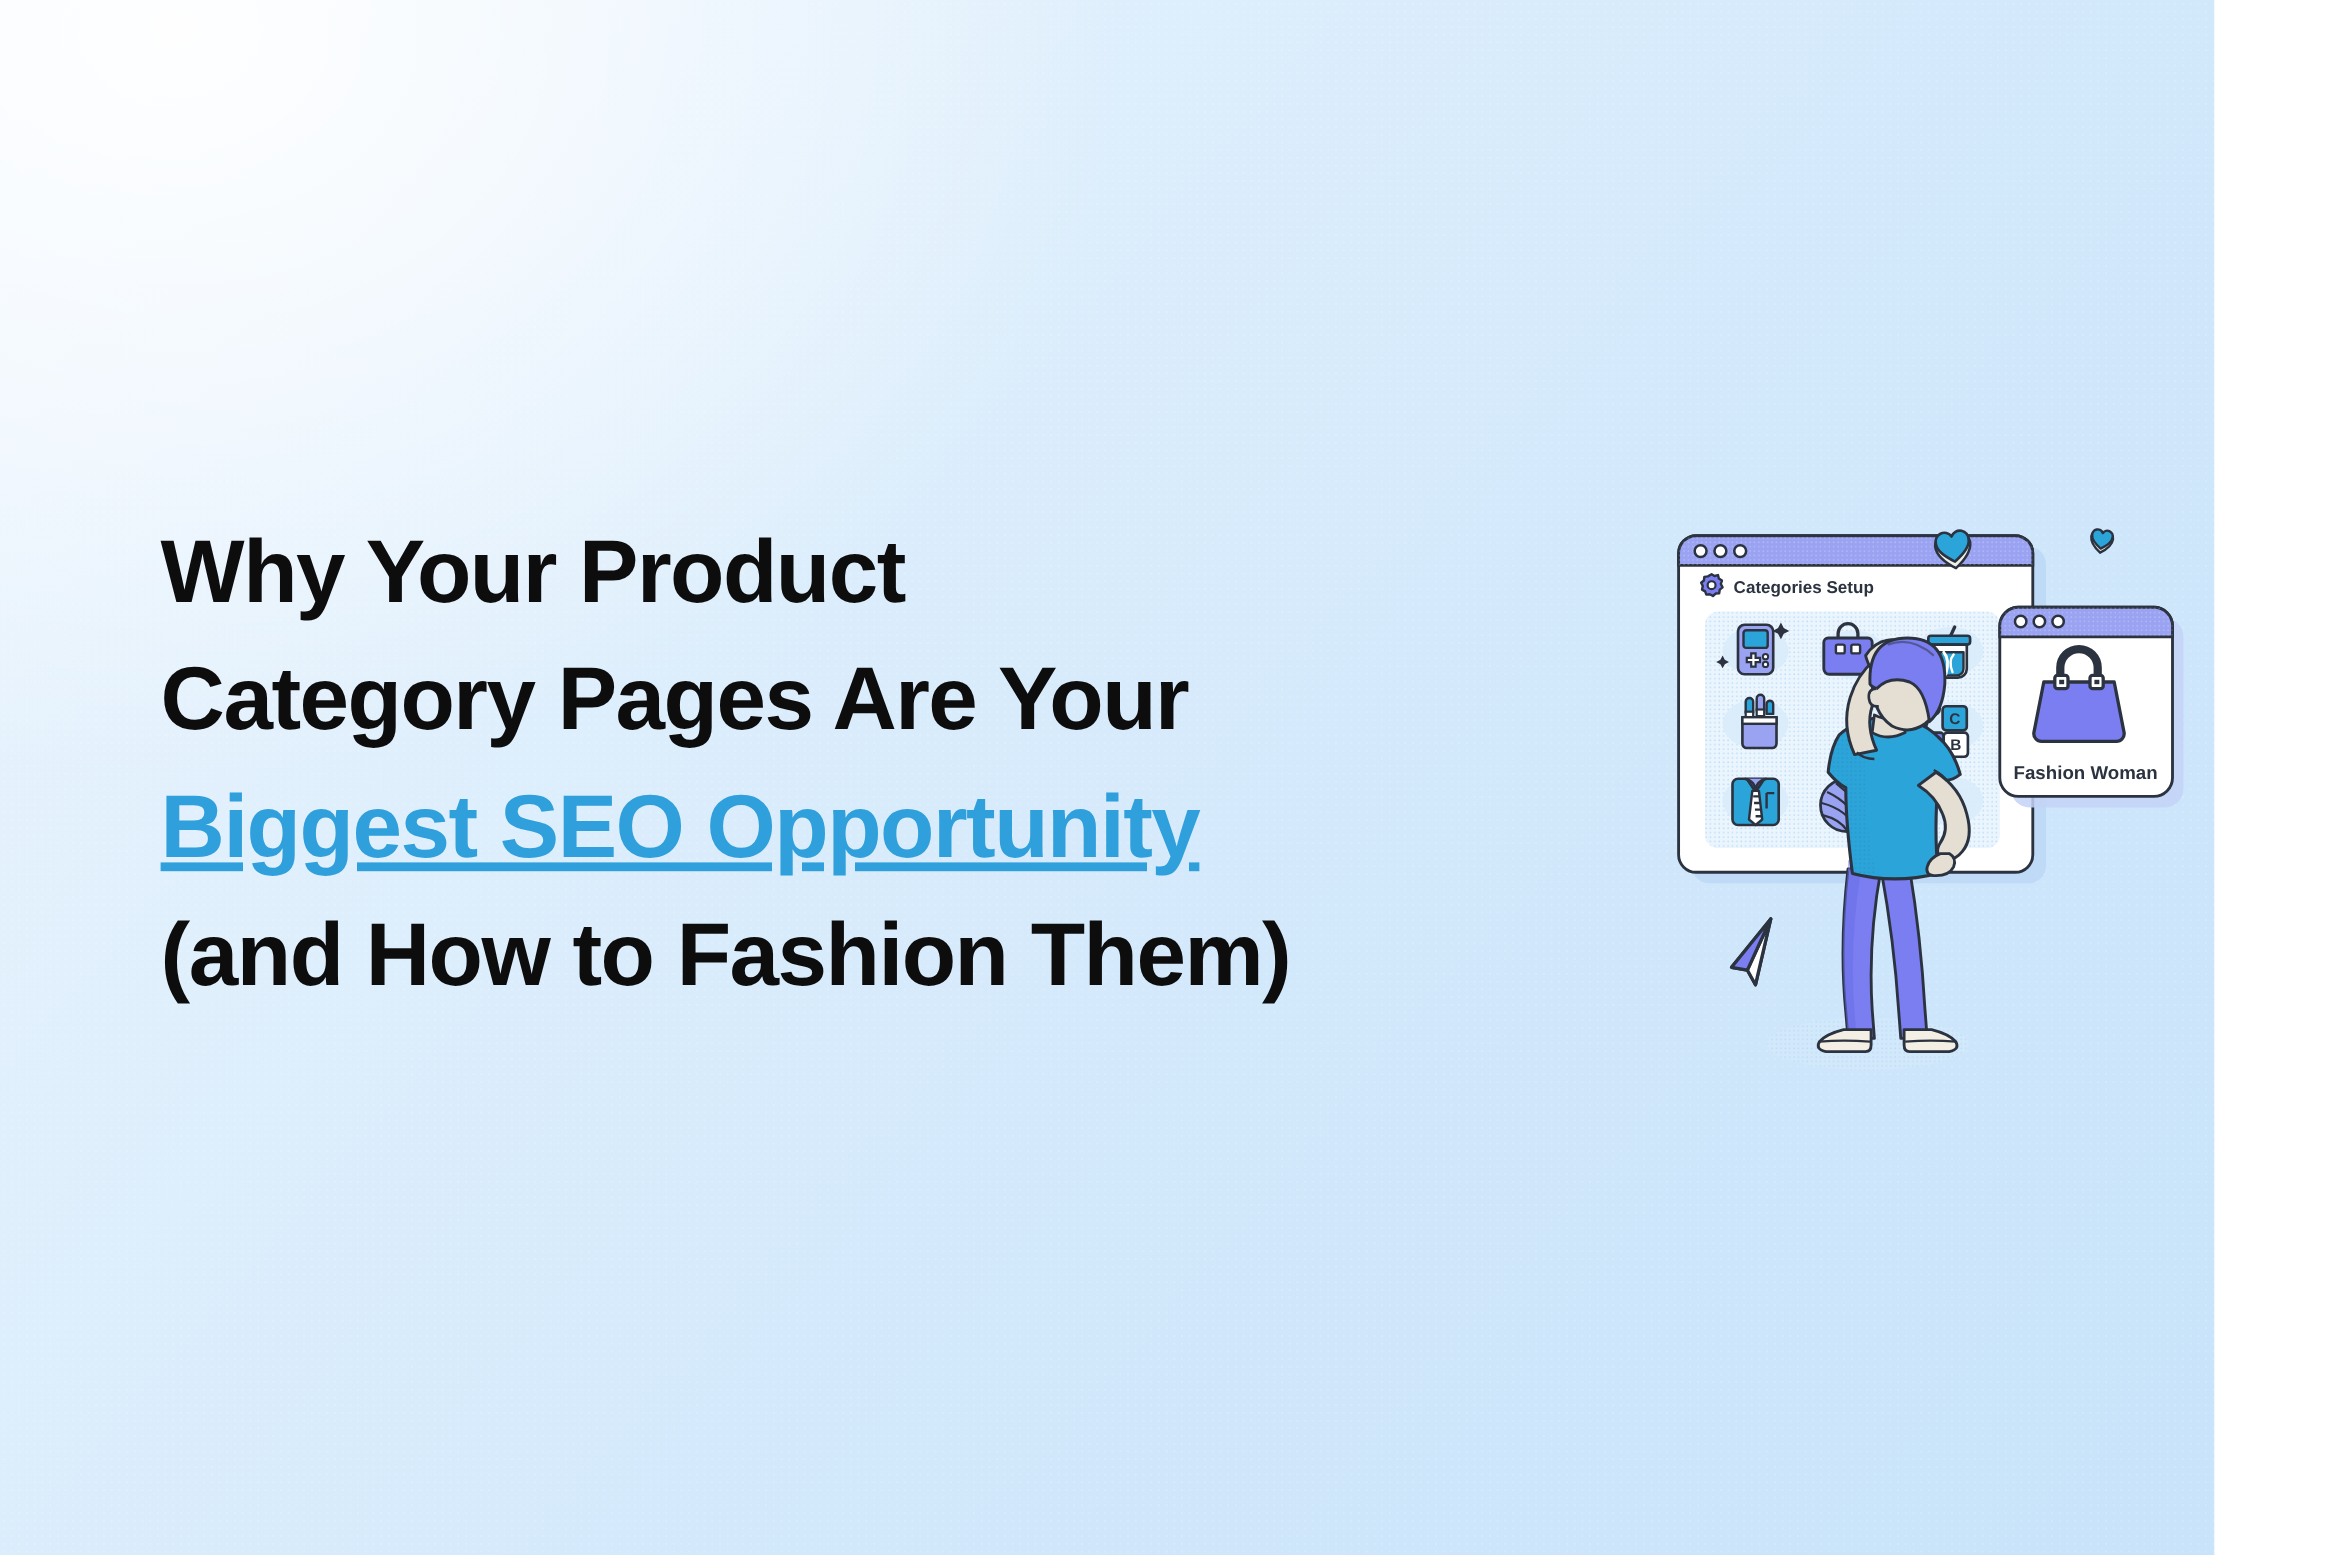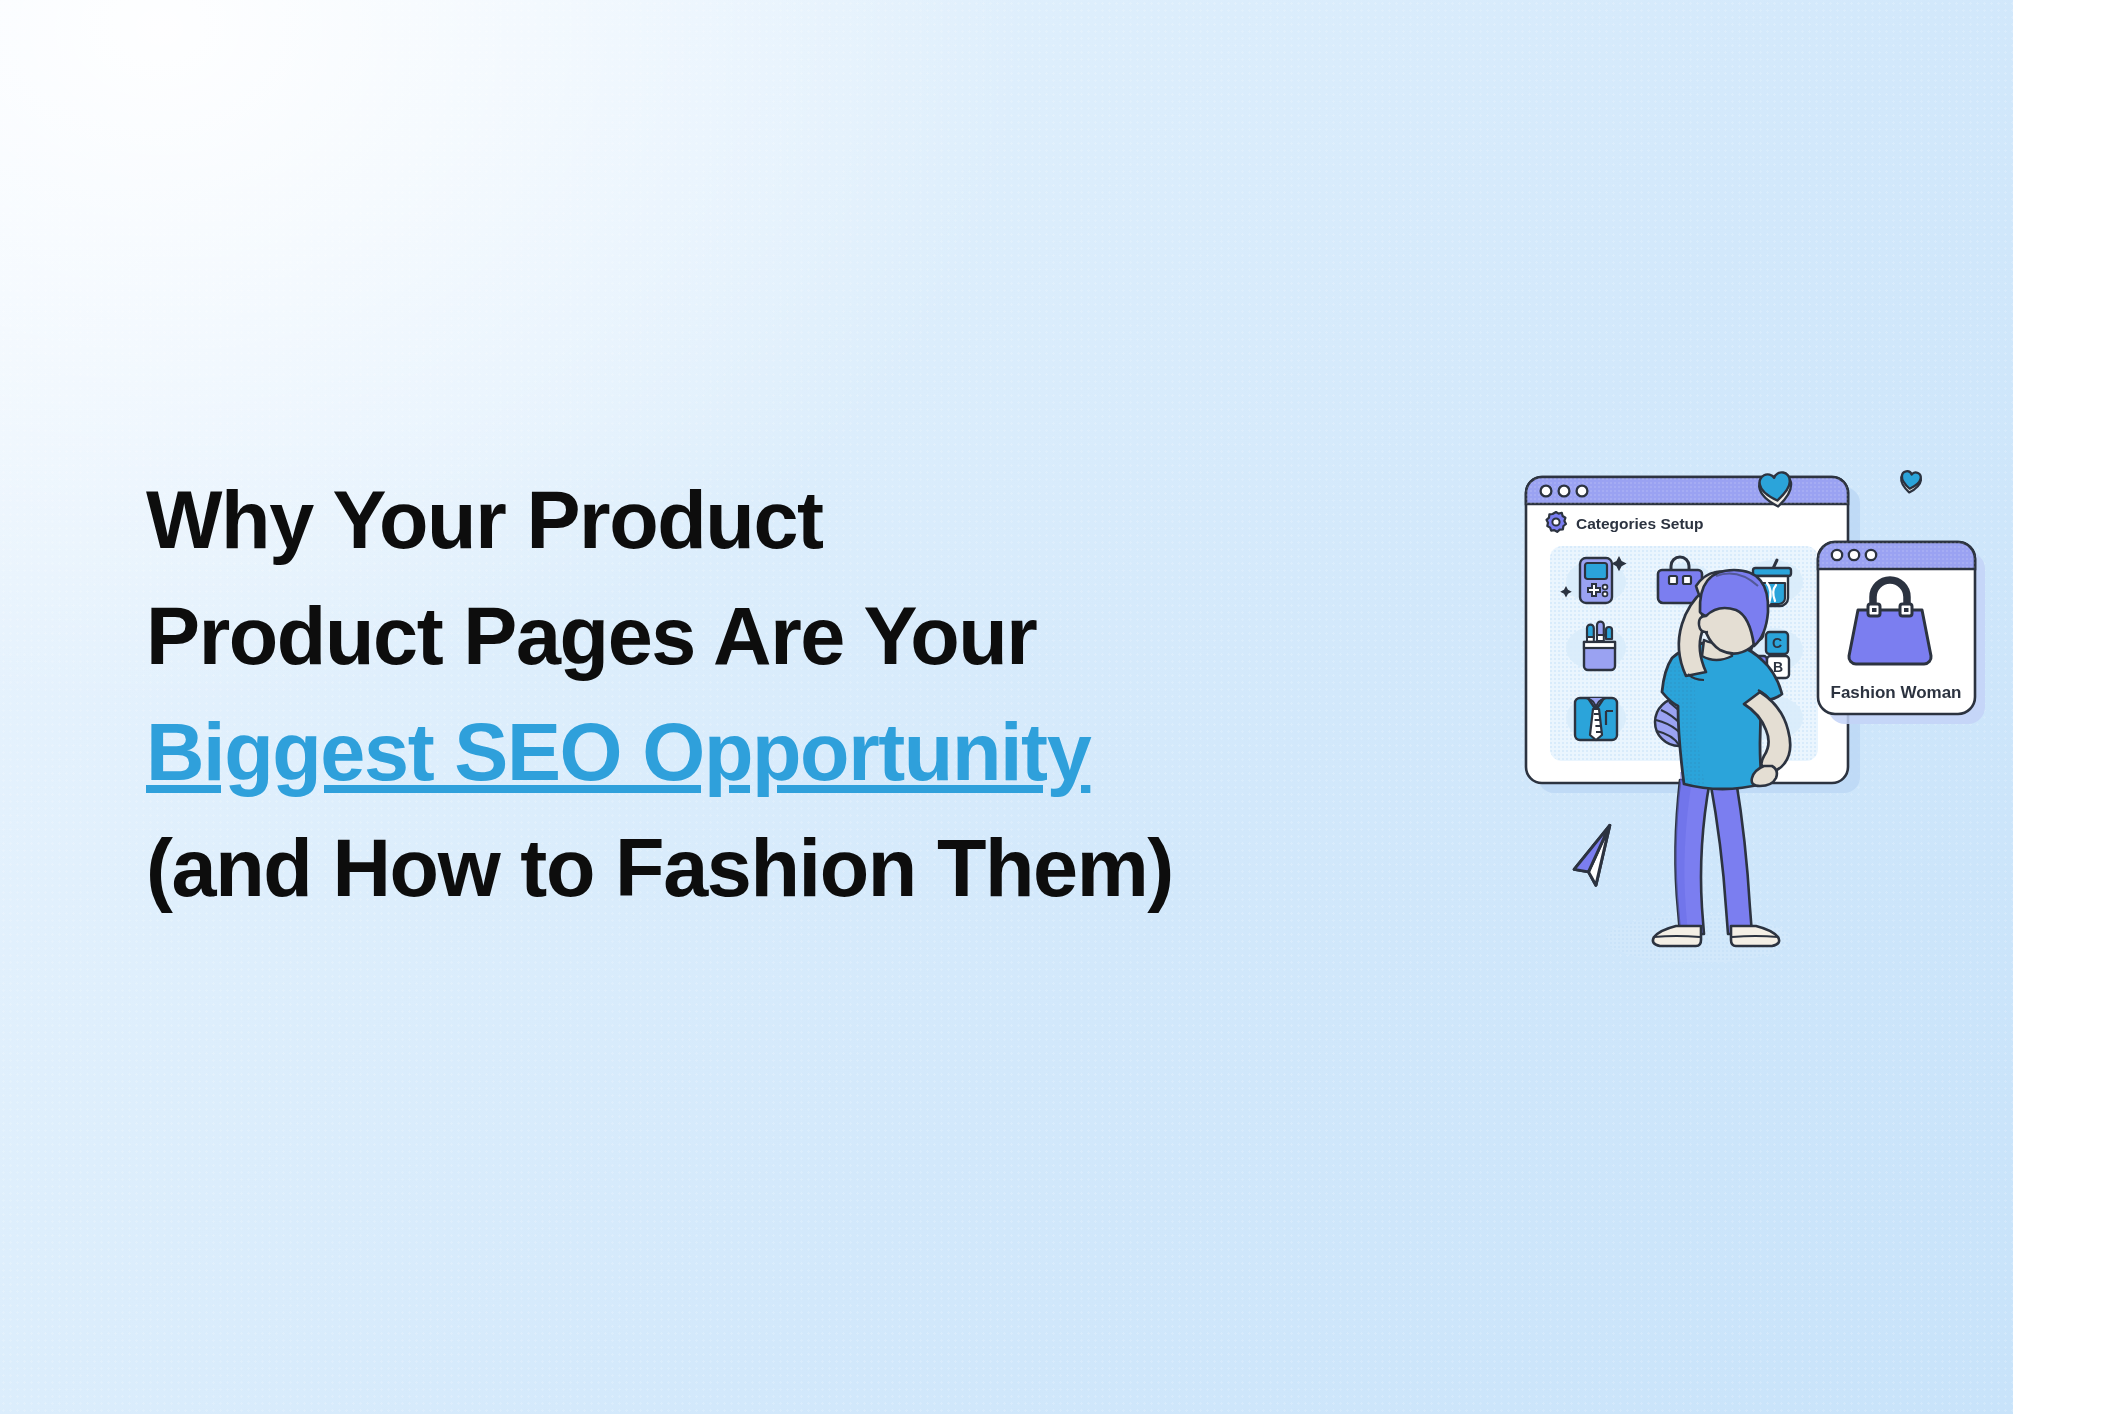--- a/index.html
+++ b/index.html
@@ -53,39 +53,39 @@
   }
   .headline .line.accent {
     color: #2fa0db;
     text-decoration: underline;
   }
 
   
   #illustration {
     position: absolute;
     left: 1490px;
-    top: 430px;
+    top: 440px;
     width: 546px;
     height: 546px;
     z-index: 4;
   }
   #illustration svg {
     display: block;
     width: 546px;
     height: 546px;
   }
 </style>
 </head>
 <body>
 
 <div id="canvas">
 
   <div class="headline">
     <div class="line">Why Your Product</div>
-    <div class="line">Product Pages Are Your</div>
+    <div class="line">Category Pages Are Your</div>
     <div class="line accent">Biggest SEO Opportunity</div>
     <div class="line">(and How to Fashion Them)</div>
   </div>
 
   <div id="illustration">
     <svg viewBox="0 0 546 546" xmlns="http://www.w3.org/2000/svg">
       <defs>
         <pattern id="dots" width="4" height="4" patternUnits="userSpaceOnUse">
           <circle cx="1" cy="1" r="0.75" fill="#b9d9f5"></circle>
         </pattern>

